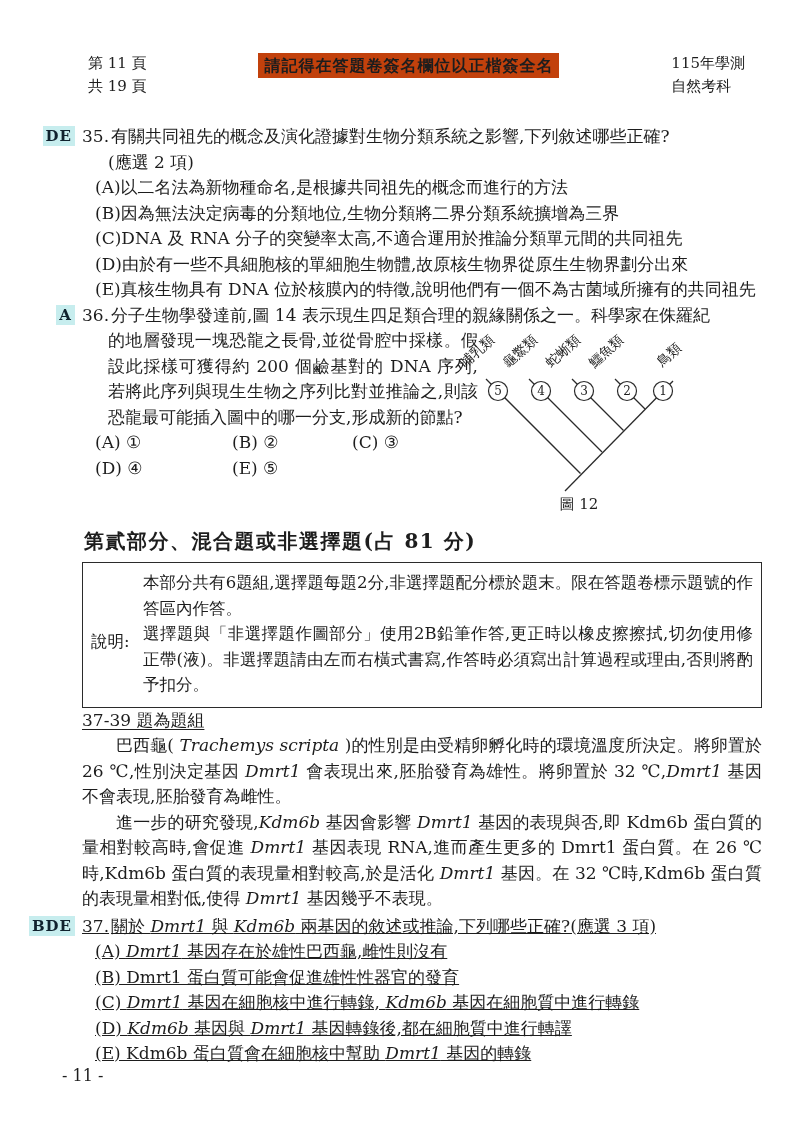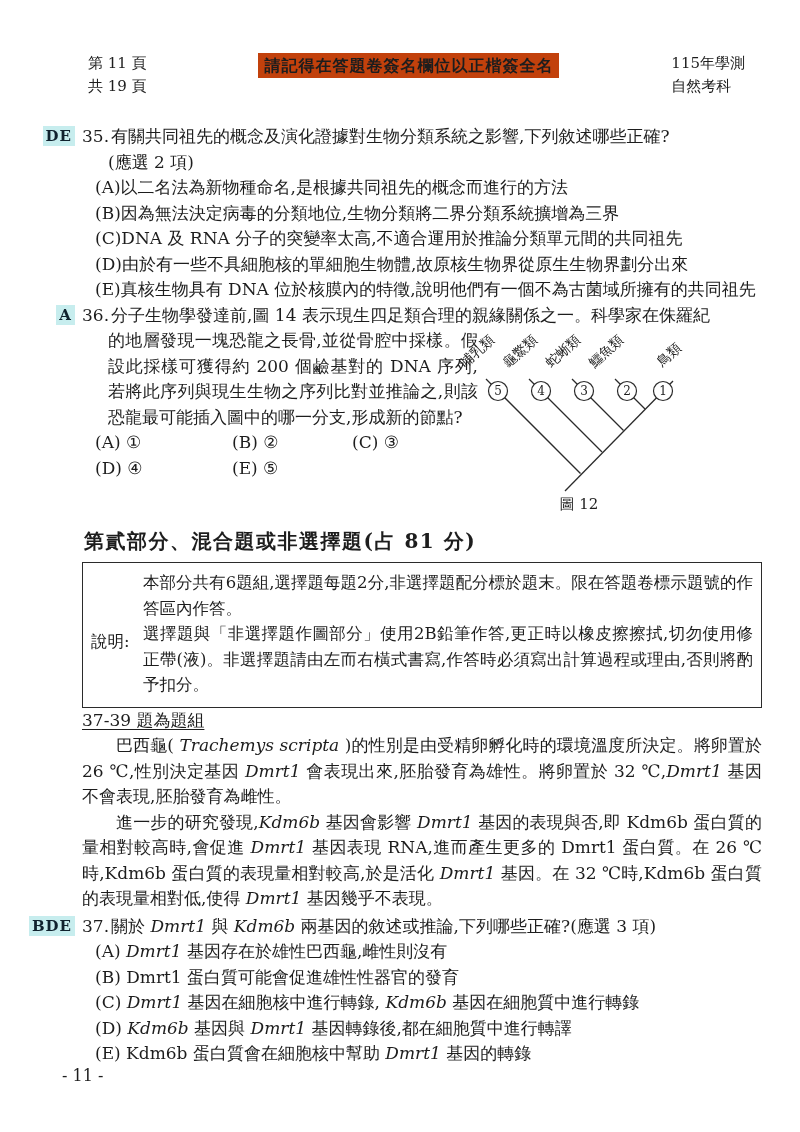--- a/index.html
+++ b/index.html
@@ -48,21 +48,21 @@
   
   .sec2-heading { font-size:20px; font-weight:bold; letter-spacing:1.5px;
                   margin:14px 0 8px 2px; }
   .instr-box { border:1.5px solid #2b2b2b; padding:7px 8px 9px 8px;
                font-size:16.5px; line-height:25.5px; }
   .instr-body { position:relative; padding-left:52px; text-align:justify; }
   .instr-label { position:absolute; left:0; top:15px;margin-top:44px; }
   
   .group-heading { margin-top:0; text-decoration:underline; text-underline-offset:3px; }
   .passage p { text-indent:2em; text-align:justify; }
-  .q37 { margin-top:2px; }
+  .q37 { margin-top:2px;text-decoration:underline; }
   .footer { position:absolute; left:62px; bottom:44px; font-size:16px; }
 </style>
 </head>
 <body>
 
 <div class="page">
 
   <div class="hdr">
     <div class="hdr-left">
       <div>第 11 頁</div>

